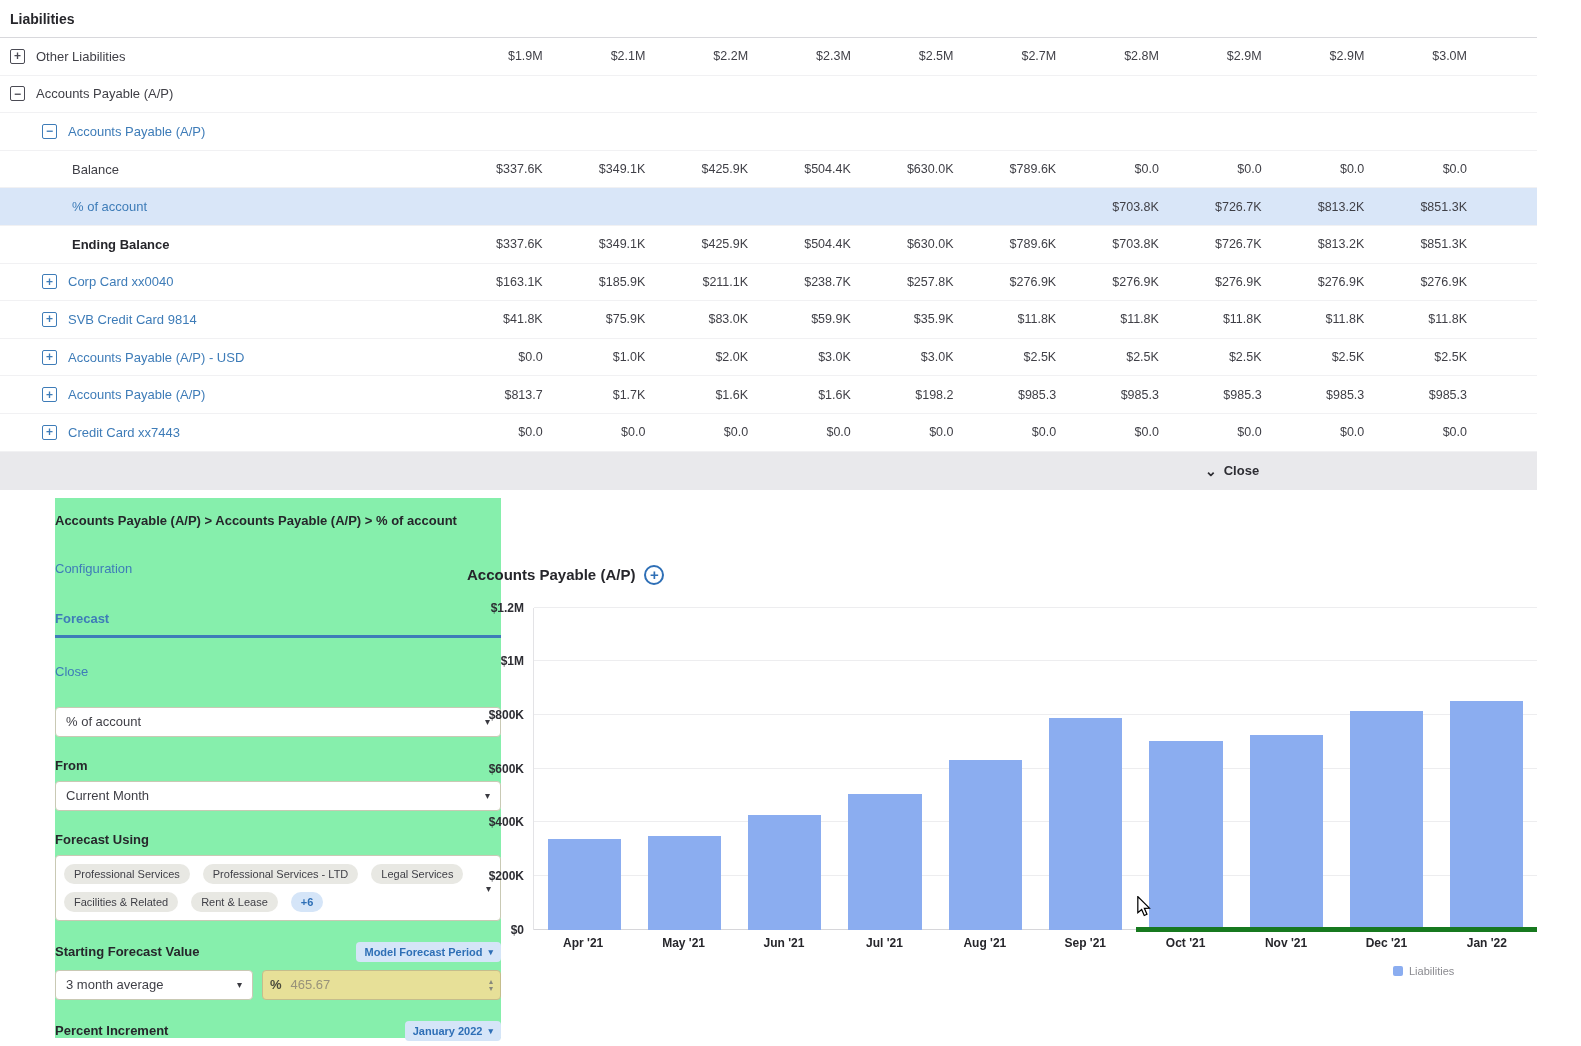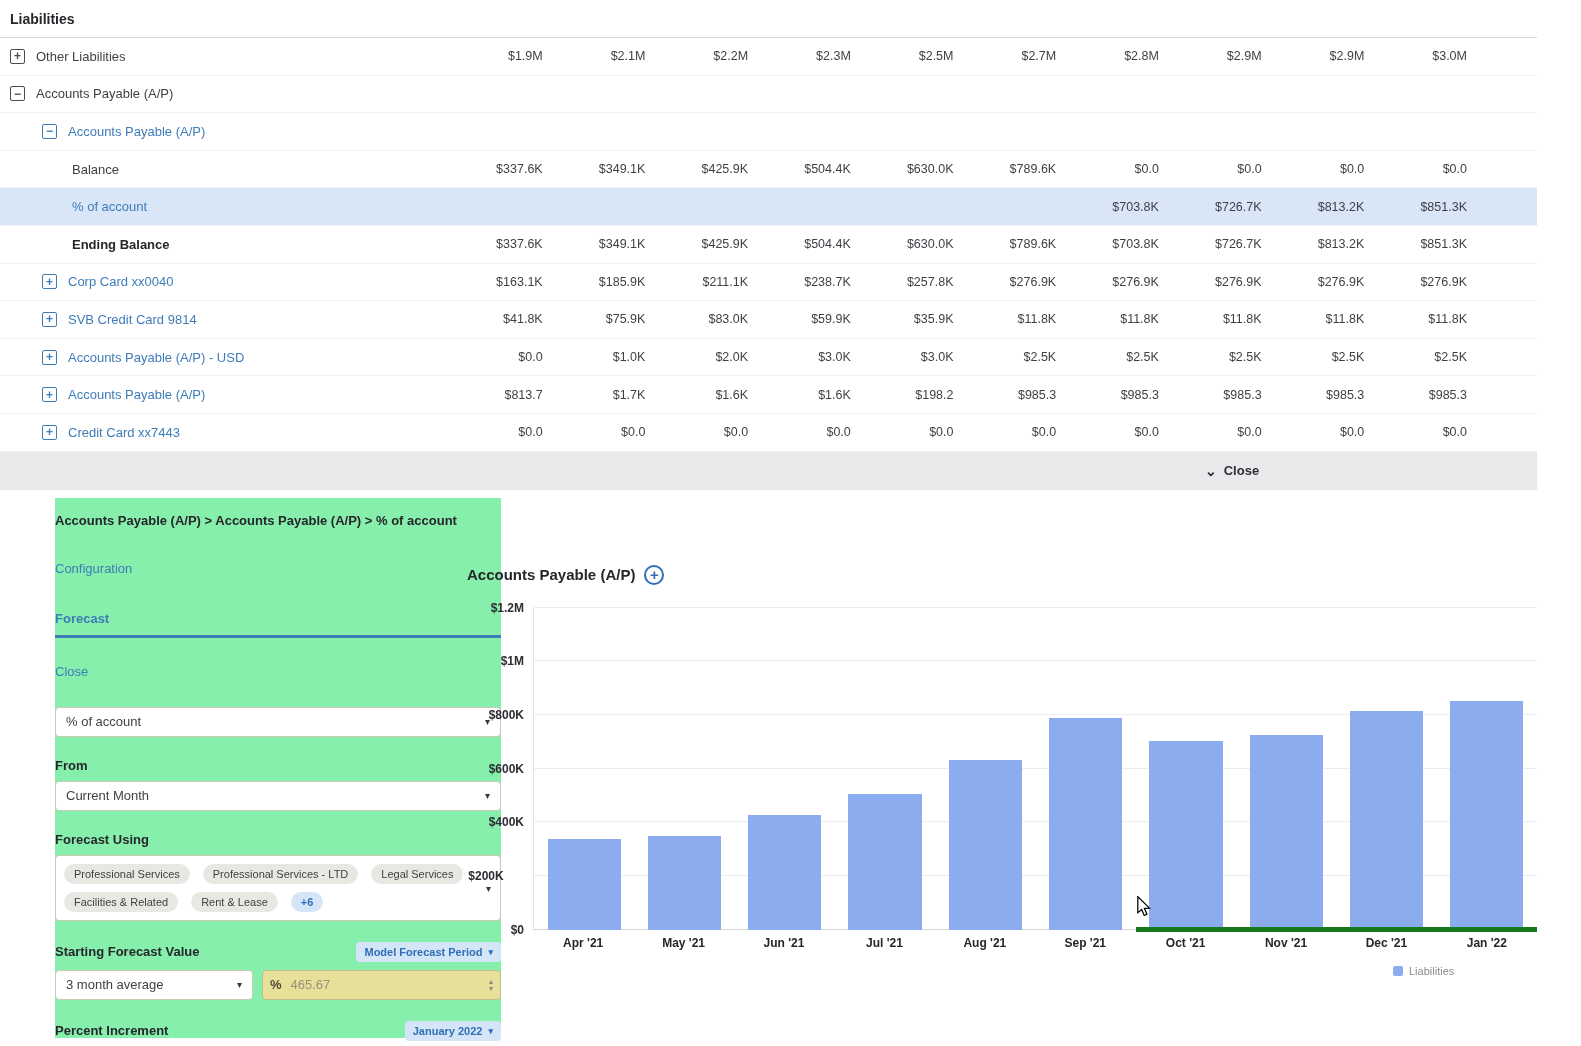--- a/index.html
+++ b/index.html
@@ -376,21 +376,21 @@
     </div>
 
     <div class="chart-title-row">
       <span>Accounts Payable (A/P)</span>
       <span class="plus-circle">+</span>
     </div>
     <div class="plot">
         <div class="gridline baseline" style="bottom: 0%;"></div>
         <div class="ytick" style="bottom: calc(0% - 7px);">$0</div>
         <div class="gridline" style="bottom: 16.6667%;"></div>
-        <div class="ytick" style="bottom: calc(16.6667% - 7px); text-align: center;">$200K</div>
+        <div class="ytick" style="bottom: calc(16.6667% - 7px);">$200K</div>
         <div class="gridline" style="bottom: 33.3333%;"></div>
         <div class="ytick" style="bottom: calc(33.3333% - 7px);">$400K</div>
         <div class="gridline" style="bottom: 50%;"></div>
         <div class="ytick" style="bottom: calc(50% - 7px);">$600K</div>
         <div class="gridline" style="bottom: 66.6667%;"></div>
         <div class="ytick" style="bottom: calc(66.6667% - 7px);">$800K</div>
         <div class="gridline" style="bottom: 83.3333%;"></div>
         <div class="ytick" style="bottom: calc(83.3333% - 7px);">$1M</div>
         <div class="gridline" style="bottom: 100%;"></div>
         <div class="ytick" style="bottom: calc(100% - 7px);">$1.2M</div>

